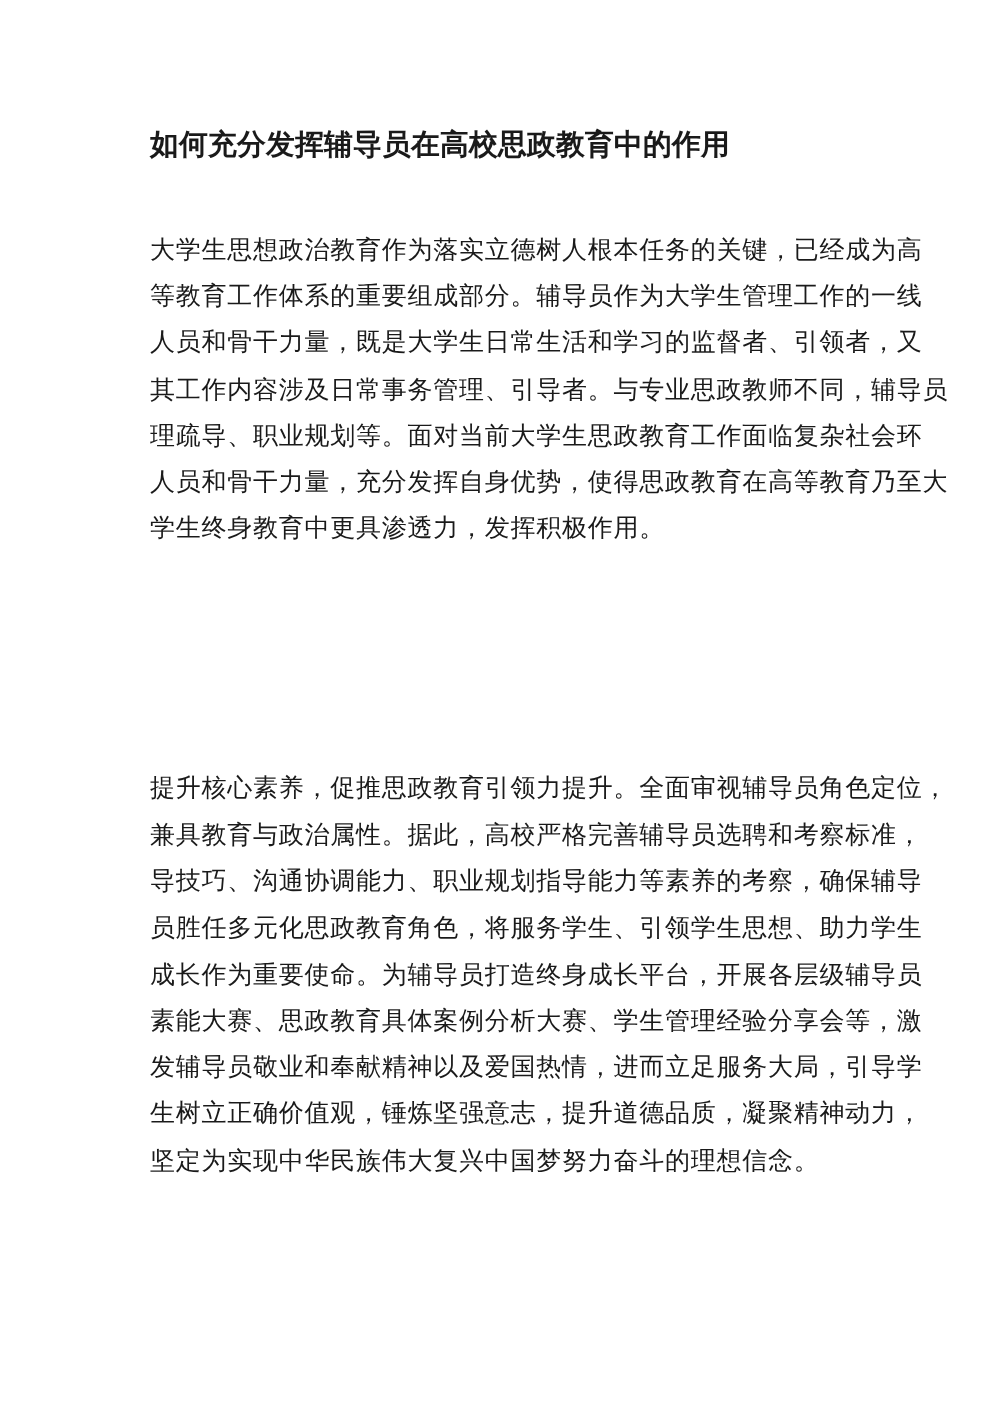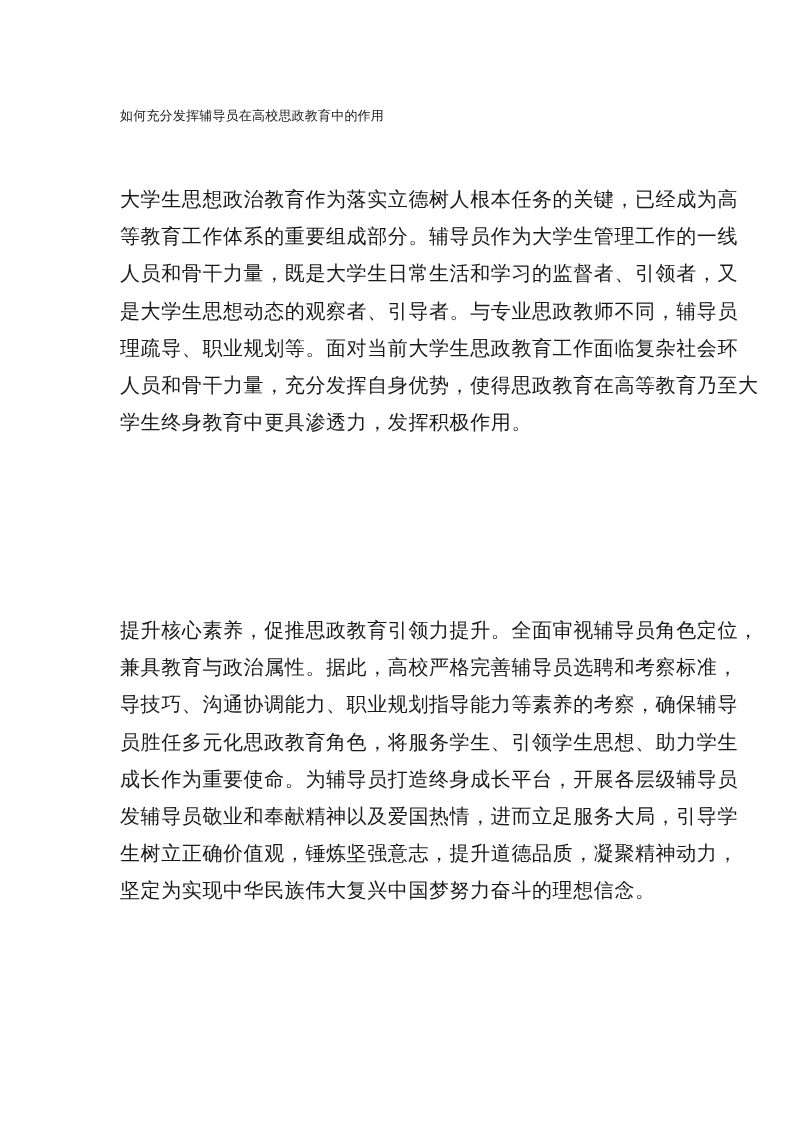--- a/index.html
+++ b/index.html
@@ -18,24 +18,25 @@
     .page {
       position: absolute;
       left: 120px;
       top: 0;
       width: 556px;
     }
     .title {
       position: absolute;
       left: 0;
       top: 104px;
-      font-size: 13px;
+      font-size: 23px;
       line-height: 24px;
       white-space: nowrap;
       letter-spacing: 0.2px;
+      font-weight: bold;
     }
     .para {
       position: absolute;
       left: 0;
       width: 556px;
     }
     .line {
       display: block;
       height: 37.2px;
       font-size: 20px;
@@ -49,29 +50,30 @@
 </head>
 <body>
 
 <div class="page">
   <div class="title">如何充分发挥辅导员在高校思政教育中的作用</div>
 
   <div class="para p1">
     <span class="line">大学生思想政治教育作为落实立德树人根本任务的关键，已经成为高</span>
     <span class="line">等教育工作体系的重要组成部分。辅导员作为大学生管理工作的一线</span>
     <span class="line">人员和骨干力量，既是大学生日常生活和学习的监督者、引领者，又</span>
-    <span class="line">是大学生思想动态的观察者、引导者。与专业思政教师不同，辅导员</span>
+    <span class="line">其工作内容涉及日常事务管理、引导者。与专业思政教师不同，辅导员</span>
     <span class="line">理疏导、职业规划等。面对当前大学生思政教育工作面临复杂社会环</span>
     <span class="line">人员和骨干力量，充分发挥自身优势，使得思政教育在高等教育乃至大</span>
     <span class="line">学生终身教育中更具渗透力，发挥积极作用。</span>
   </div>
 
   <div class="para p2">
     <span class="line">提升核心素养，促推思政教育引领力提升。全面审视辅导员角色定位，</span>
     <span class="line">兼具教育与政治属性。据此，高校严格完善辅导员选聘和考察标准，</span>
     <span class="line">导技巧、沟通协调能力、职业规划指导能力等素养的考察，确保辅导</span>
     <span class="line">员胜任多元化思政教育角色，将服务学生、引领学生思想、助力学生</span>
     <span class="line">成长作为重要使命。为辅导员打造终身成长平台，开展各层级辅导员</span>
+    <span class="line">素能大赛、思政教育具体案例分析大赛、学生管理经验分享会等，激</span>
     <span class="line">发辅导员敬业和奉献精神以及爱国热情，进而立足服务大局，引导学</span>
     <span class="line">生树立正确价值观，锤炼坚强意志，提升道德品质，凝聚精神动力，</span>
     <span class="line">坚定为实现中华民族伟大复兴中国梦努力奋斗的理想信念。</span>
   </div>
 </div>
 
 </body></html>

